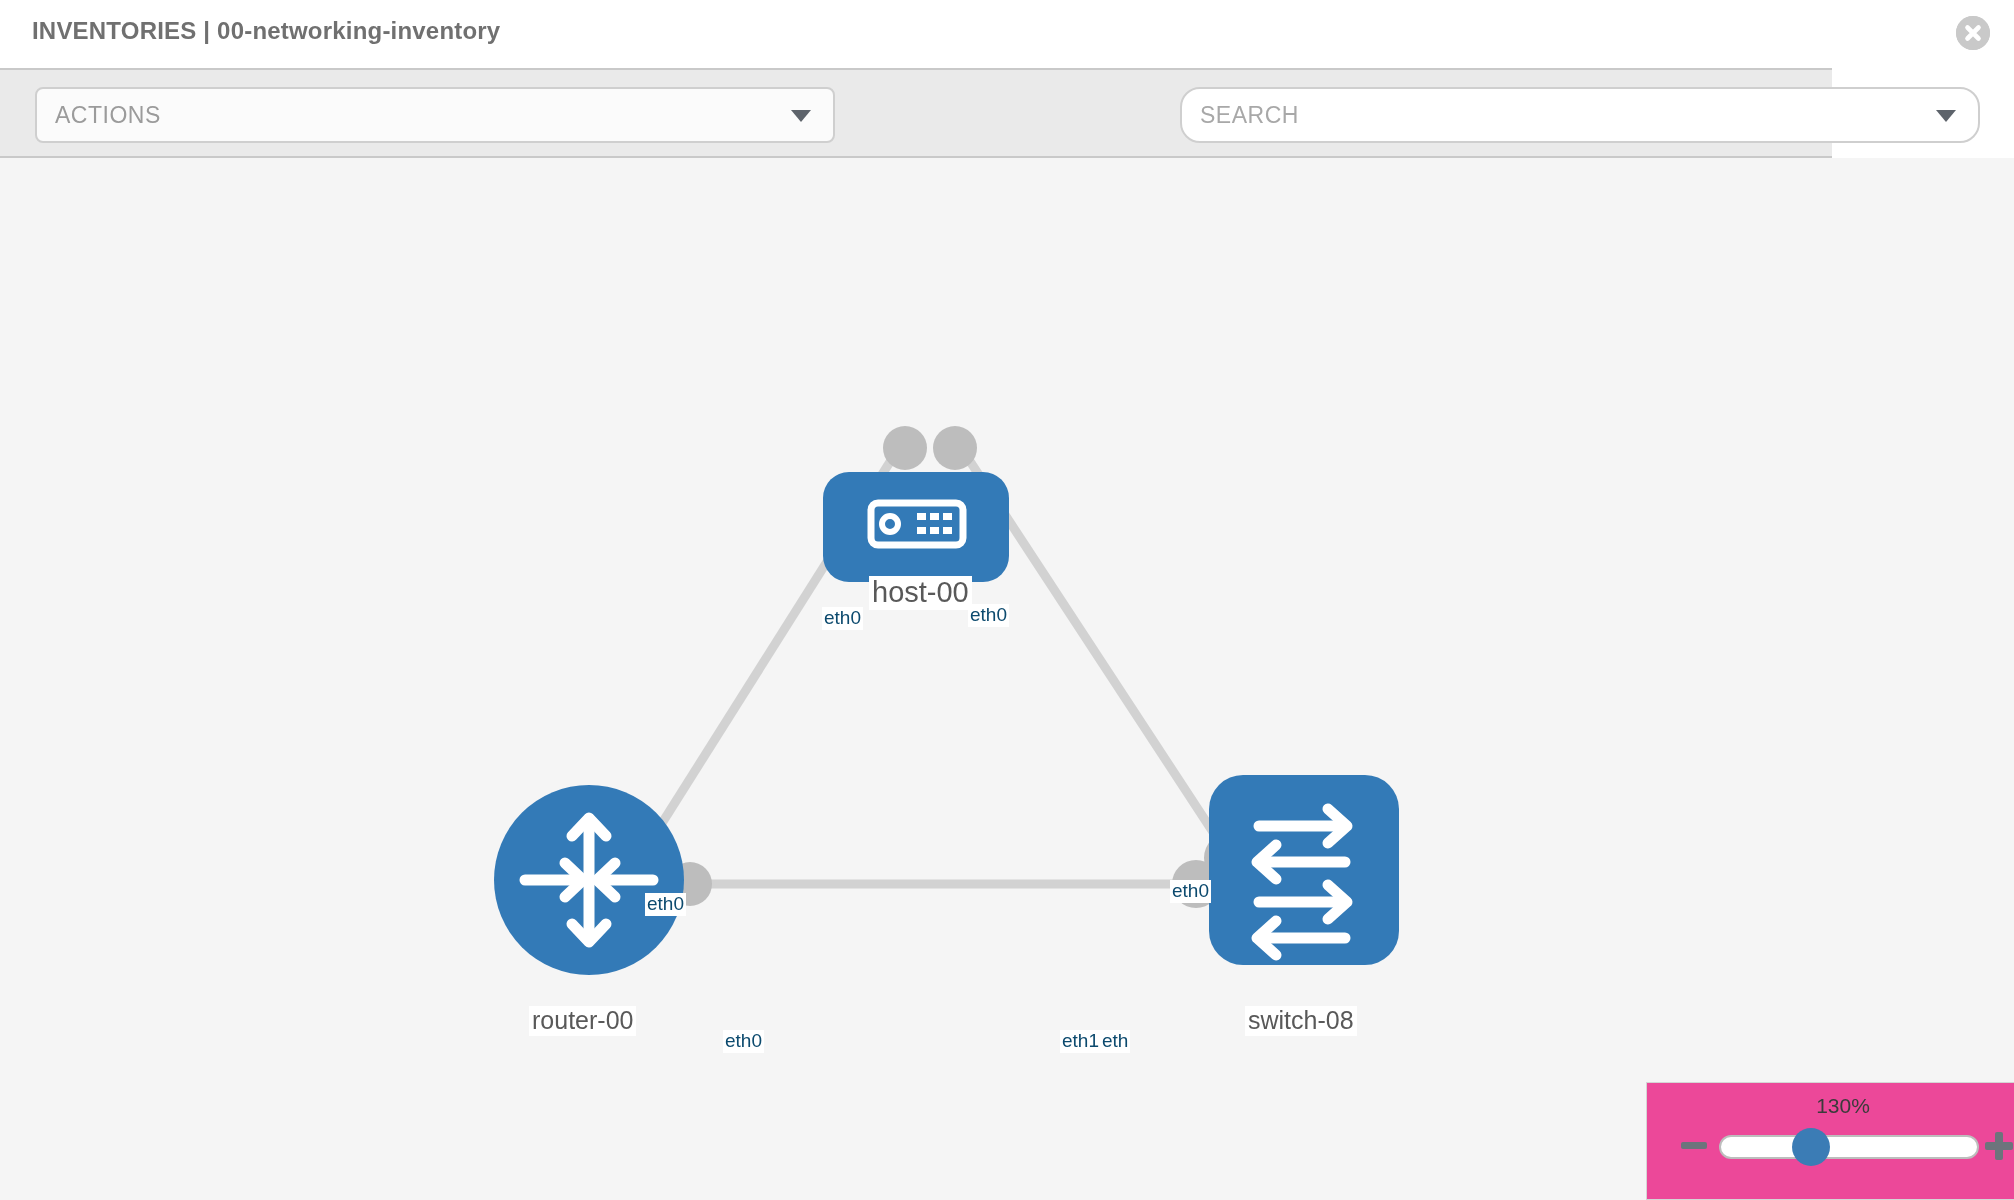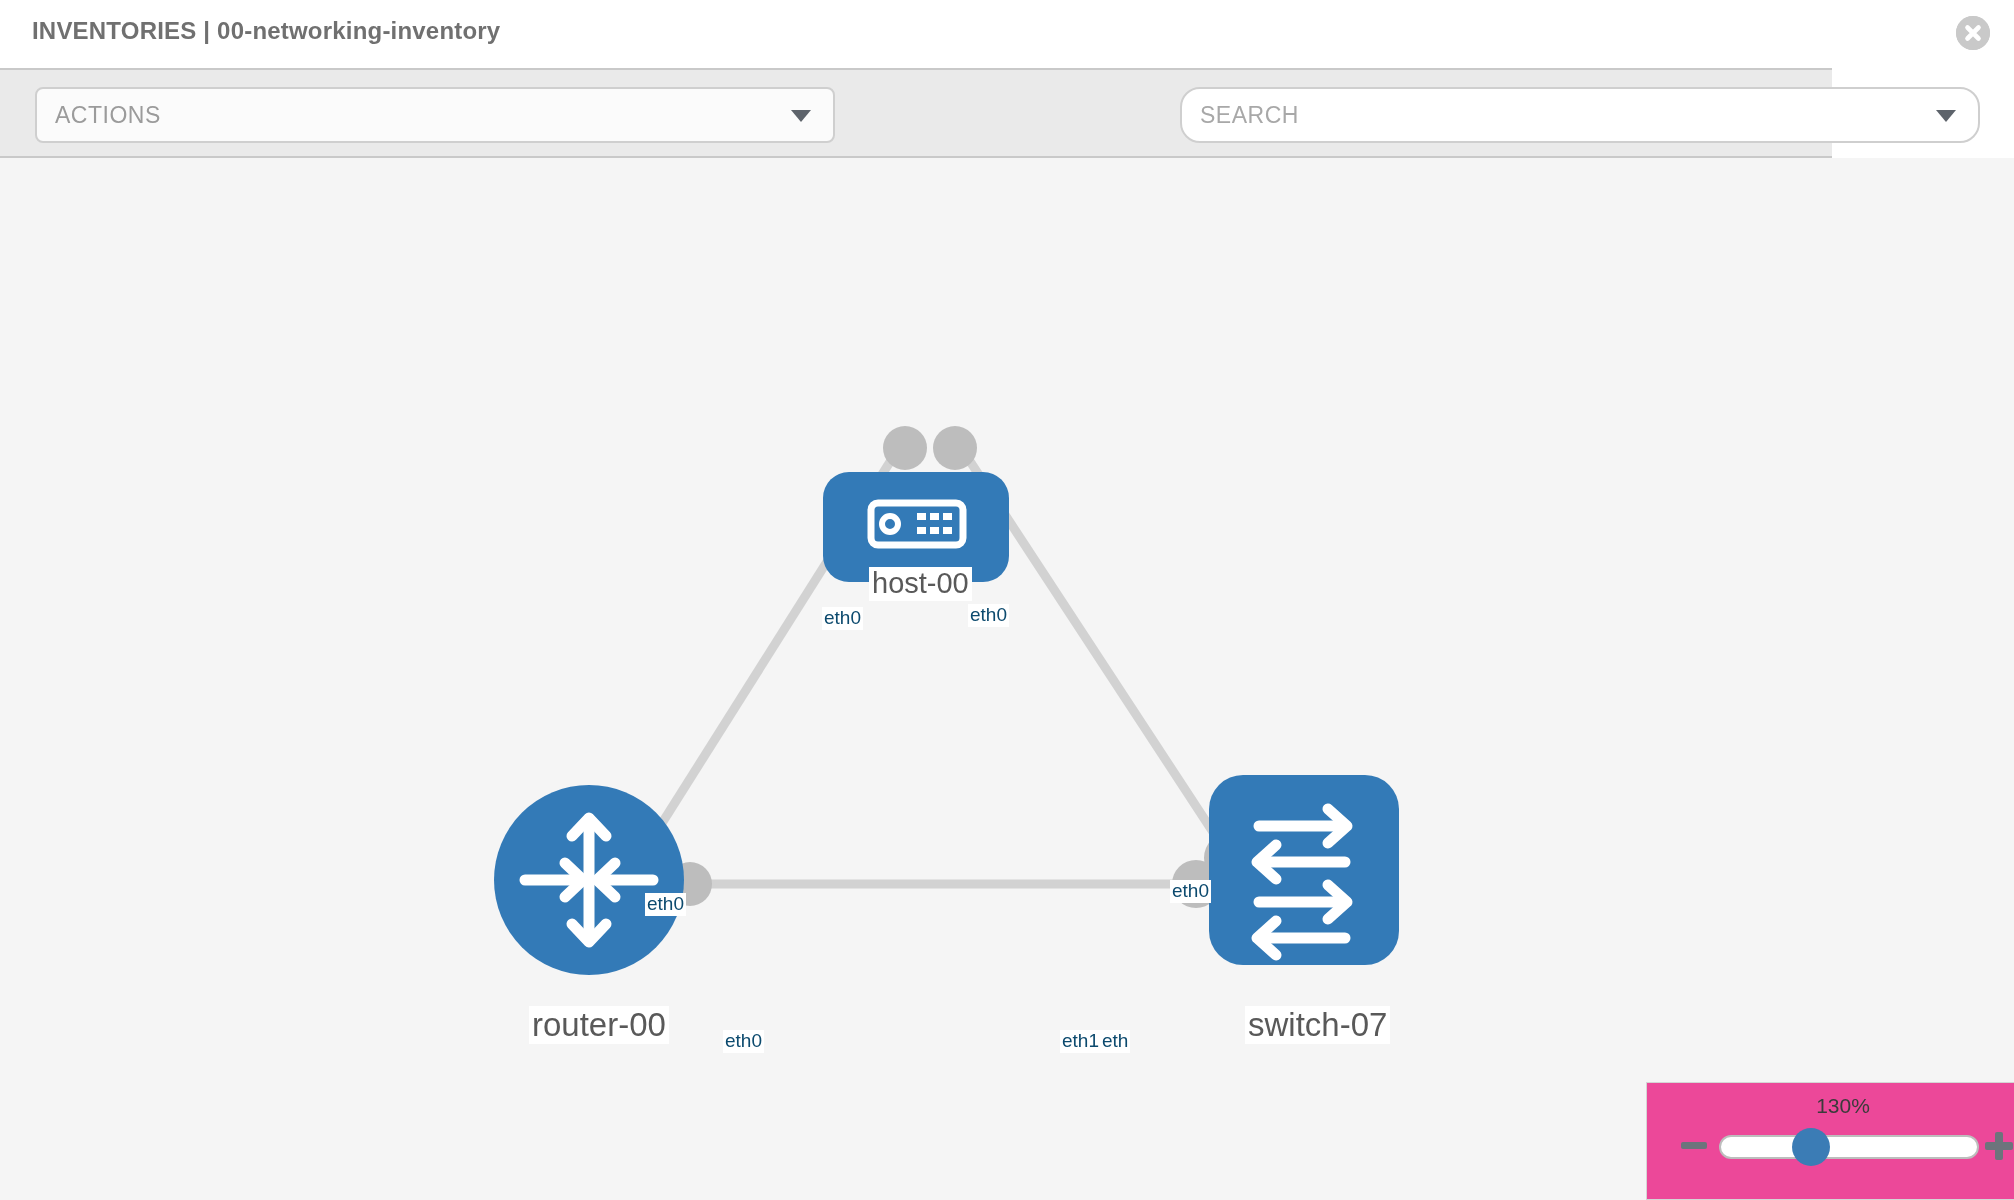--- a/index.html
+++ b/index.html
@@ -136,21 +136,21 @@
   
   .node-label {
     position: absolute;
     background: #ffffff;
     color: #595959;
     white-space: nowrap;
     line-height: 1.1;
     padding: 1px 3px;
   }
   .node-label.big  { font-size: 29px; }
-  .node-label.name { font-size: 33px; }
+  .node-label.name { font-size: 25px; }
   .edge-label {
     position: absolute;
     background: #ffffff;
     color: #0c4a6e;
     font-size: 19px;
     white-space: nowrap;
     line-height: 1.1;
     padding: 1px 2px;
   }
 
@@ -315,23 +315,23 @@
 
         <line x1="1259" y1="744" x2="1345" y2="744"></line>
         <polyline points="1328,727 1347,744 1328,761" stroke-linejoin="round"></polyline>
 
         <line x1="1345" y1="780" x2="1259" y2="780"></line>
         <polyline points="1276,763 1257,780 1276,797" stroke-linejoin="round"></polyline>
       </g>
     </g>
   </svg>
 
-  <div class="node-label big" style="left:869px; top:409px;">host-00</div>
+  <div class="node-label big" style="left:869px; top:418px;">host-00</div>
   <div class="node-label name" style="left:529px; top:848px;">router-00</div>
-  <div class="node-label name" style="left:1245px; top:848px;">switch-07</div>
+  <div class="node-label name" style="left:1245px; top:848px;">switch-08</div>
 
   <div class="edge-label" style="left:822px; top:449px;">eth0</div>
   <div class="edge-label" style="left:968px; top:446px;">eth0</div>
   <div class="edge-label" style="left:645px; top:735px;">eth0</div>
   <div class="edge-label" style="left:1170px; top:722px;">eth0</div>
   <div class="edge-label" style="left:723px; top:872px;">eth0</div>
   <div class="edge-label" style="left:1100px; top:872px;">eth</div>
   <div class="edge-label" style="left:1060px; top:872px;">eth1</div>
 </div>
 

